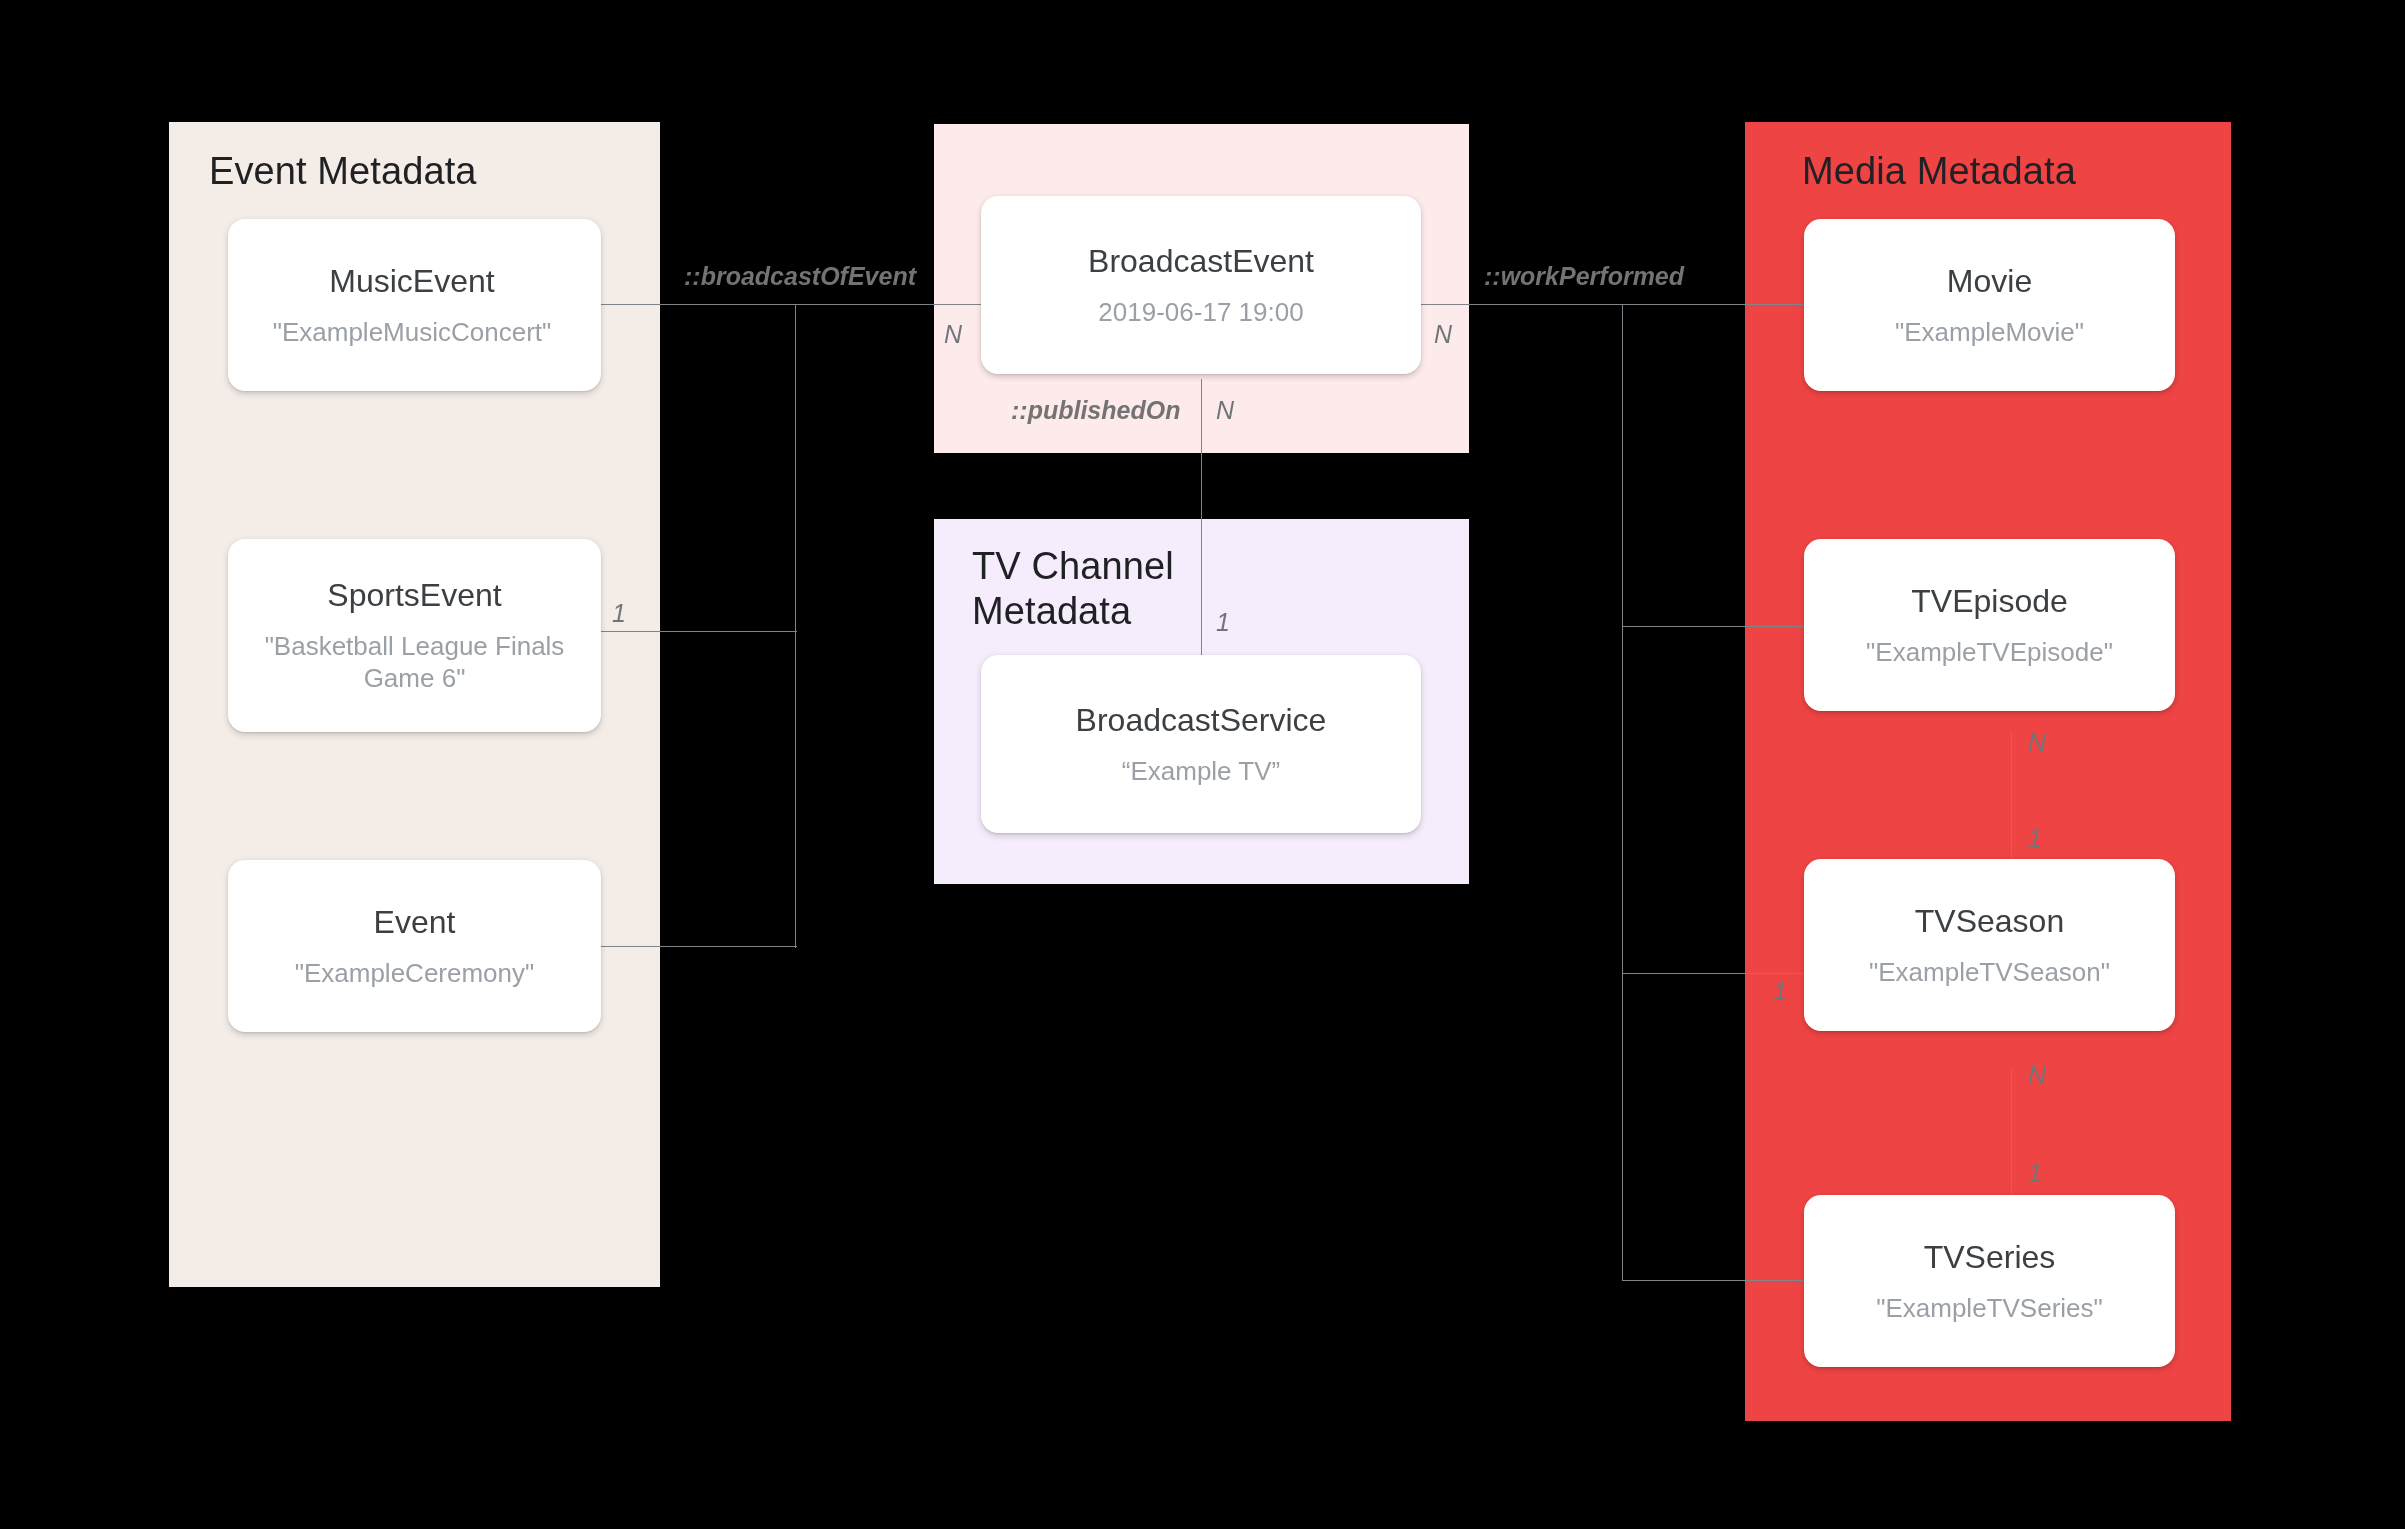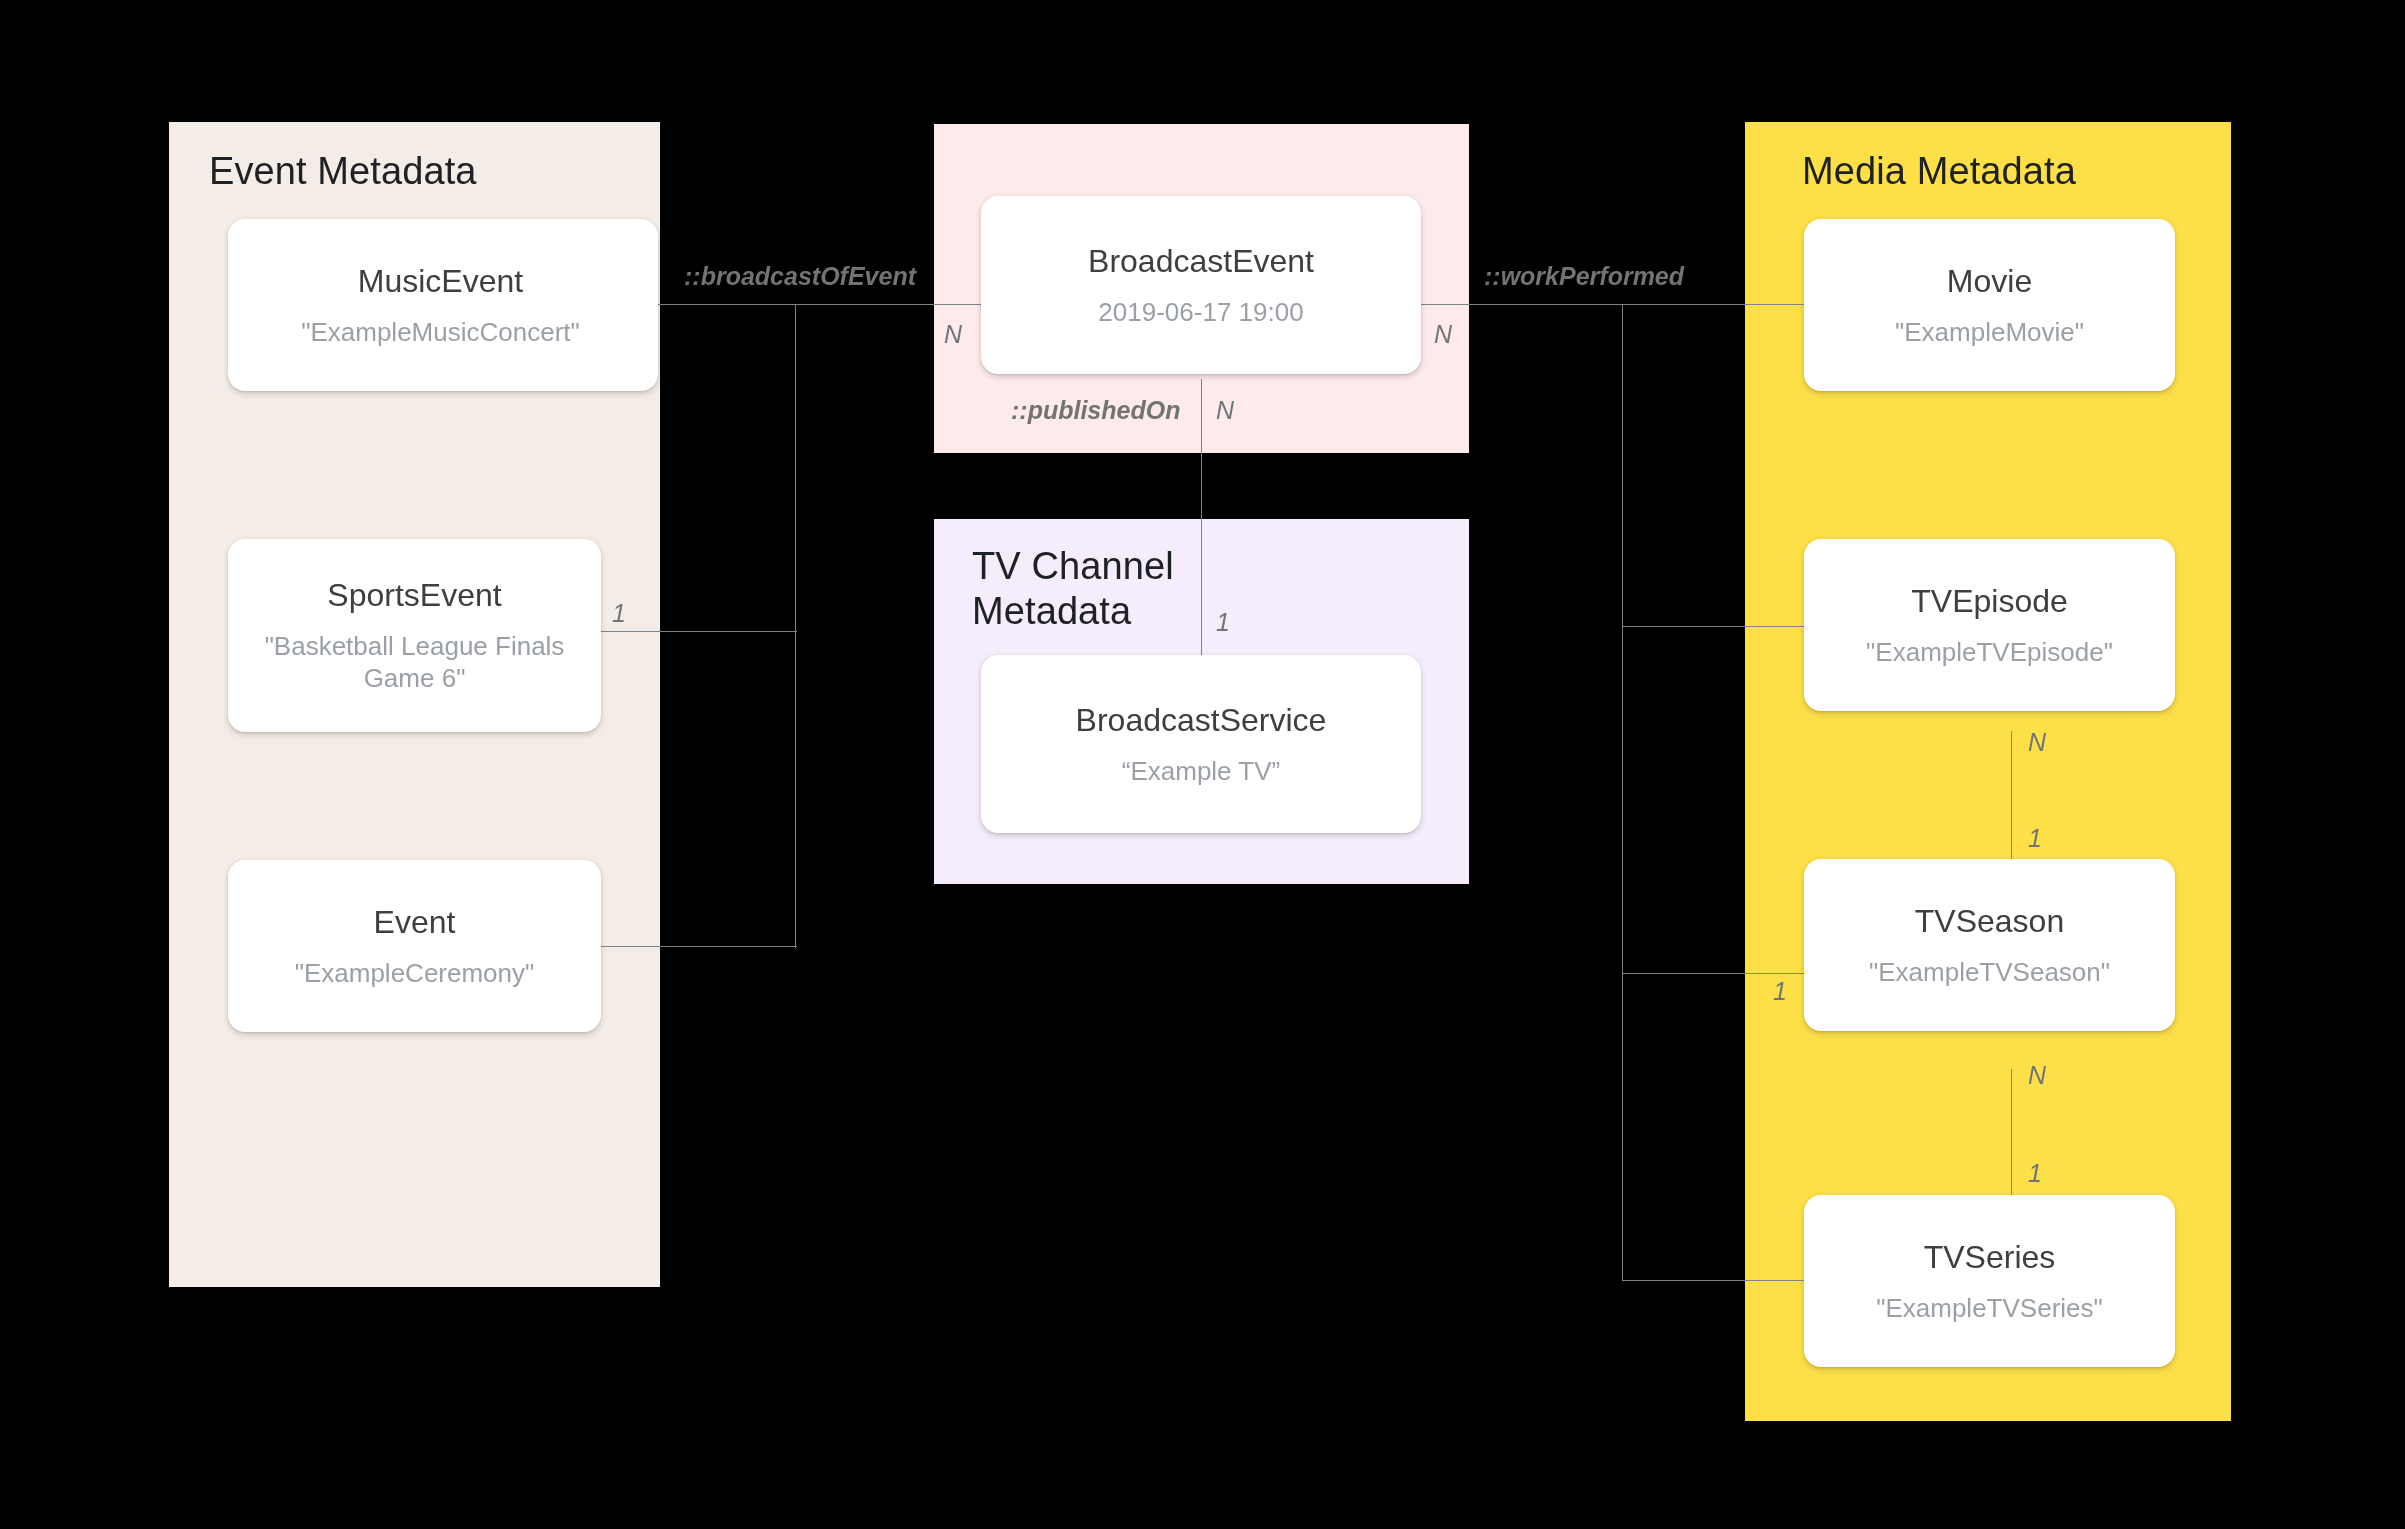--- a/index.html
+++ b/index.html
@@ -29,21 +29,21 @@
     line-height: 1.18;
     color: #202124;
     font-weight: 400;
     letter-spacing: 0.1px;
     white-space: pre-line;
   }
 
   #panel-event   { left: 169px;  top: 122px;  width: 491px;  height: 1165px;  background: #f4ece7; }
   #panel-bcast   { left: 934px;  top: 124px;  width: 535px;  height: 329px;  background: #fdeaea; }
   #panel-tvchan  { left: 934px;  top: 519px;  width: 535px;  height: 365px;  background: #f5edfb; }
-  #panel-media   { left: 1745px; top: 122px;  width: 486px;  height: 1299px; background: #fde047; }
+  #panel-media   { left: 1745px; top: 122px;  width: 486px;  height: 1299px; background: #ef4444; }
 
   
   .card {
     position: absolute;
     box-sizing: border-box;
     background: #ffffff;
     border-radius: 17px;
     box-shadow: 0 2.9px 6.7px rgba(0,0,0,0.16), 0 1px 1.9px rgba(0,0,0,0.10);
     display: flex;
     flex-direction: column;
@@ -127,21 +127,21 @@
   <div class="hline" style="left:1419px; top:304px; width:206px;"></div>
   <div class="vline" style="left:1622px; top:304px; height:976px;"></div>
   <div class="hline" style="left:1622px; top:304px; width:182px;"></div>
   <div class="hline" style="left:1622px; top:626px; width:182px;"></div>
   <div class="hline" style="left:1622px; top:973px; width:182px;"></div>
   <div class="hline" style="left:1622px; top:1280px; width:182px;"></div>
 
   <div class="vline" style="left:2011px; top:731px; height:167px;"></div>
   <div class="vline" style="left:2011px; top:1069px; height:134px;"></div>
 
-  <div class="card" style="left:228px; top:219px; width:430px; height:172px;padding-left:12px;">
+  <div class="card" style="left:228px; top:219px; width:373px; height:172px;padding-left:12px;">
     <div class="card-title">MusicEvent</div>
     <div class="card-sub">"ExampleMusicConcert"</div>
   </div>
 
   <div class="card" style="left:228px; top:539px; width:373px; height:193px;">
     <div class="card-title">SportsEvent</div>
     <div class="card-sub">"Basketball League Finals Game 6"</div>
   </div>
 
   <div class="card" style="left:228px; top:860px; width:373px; height:172px;">

